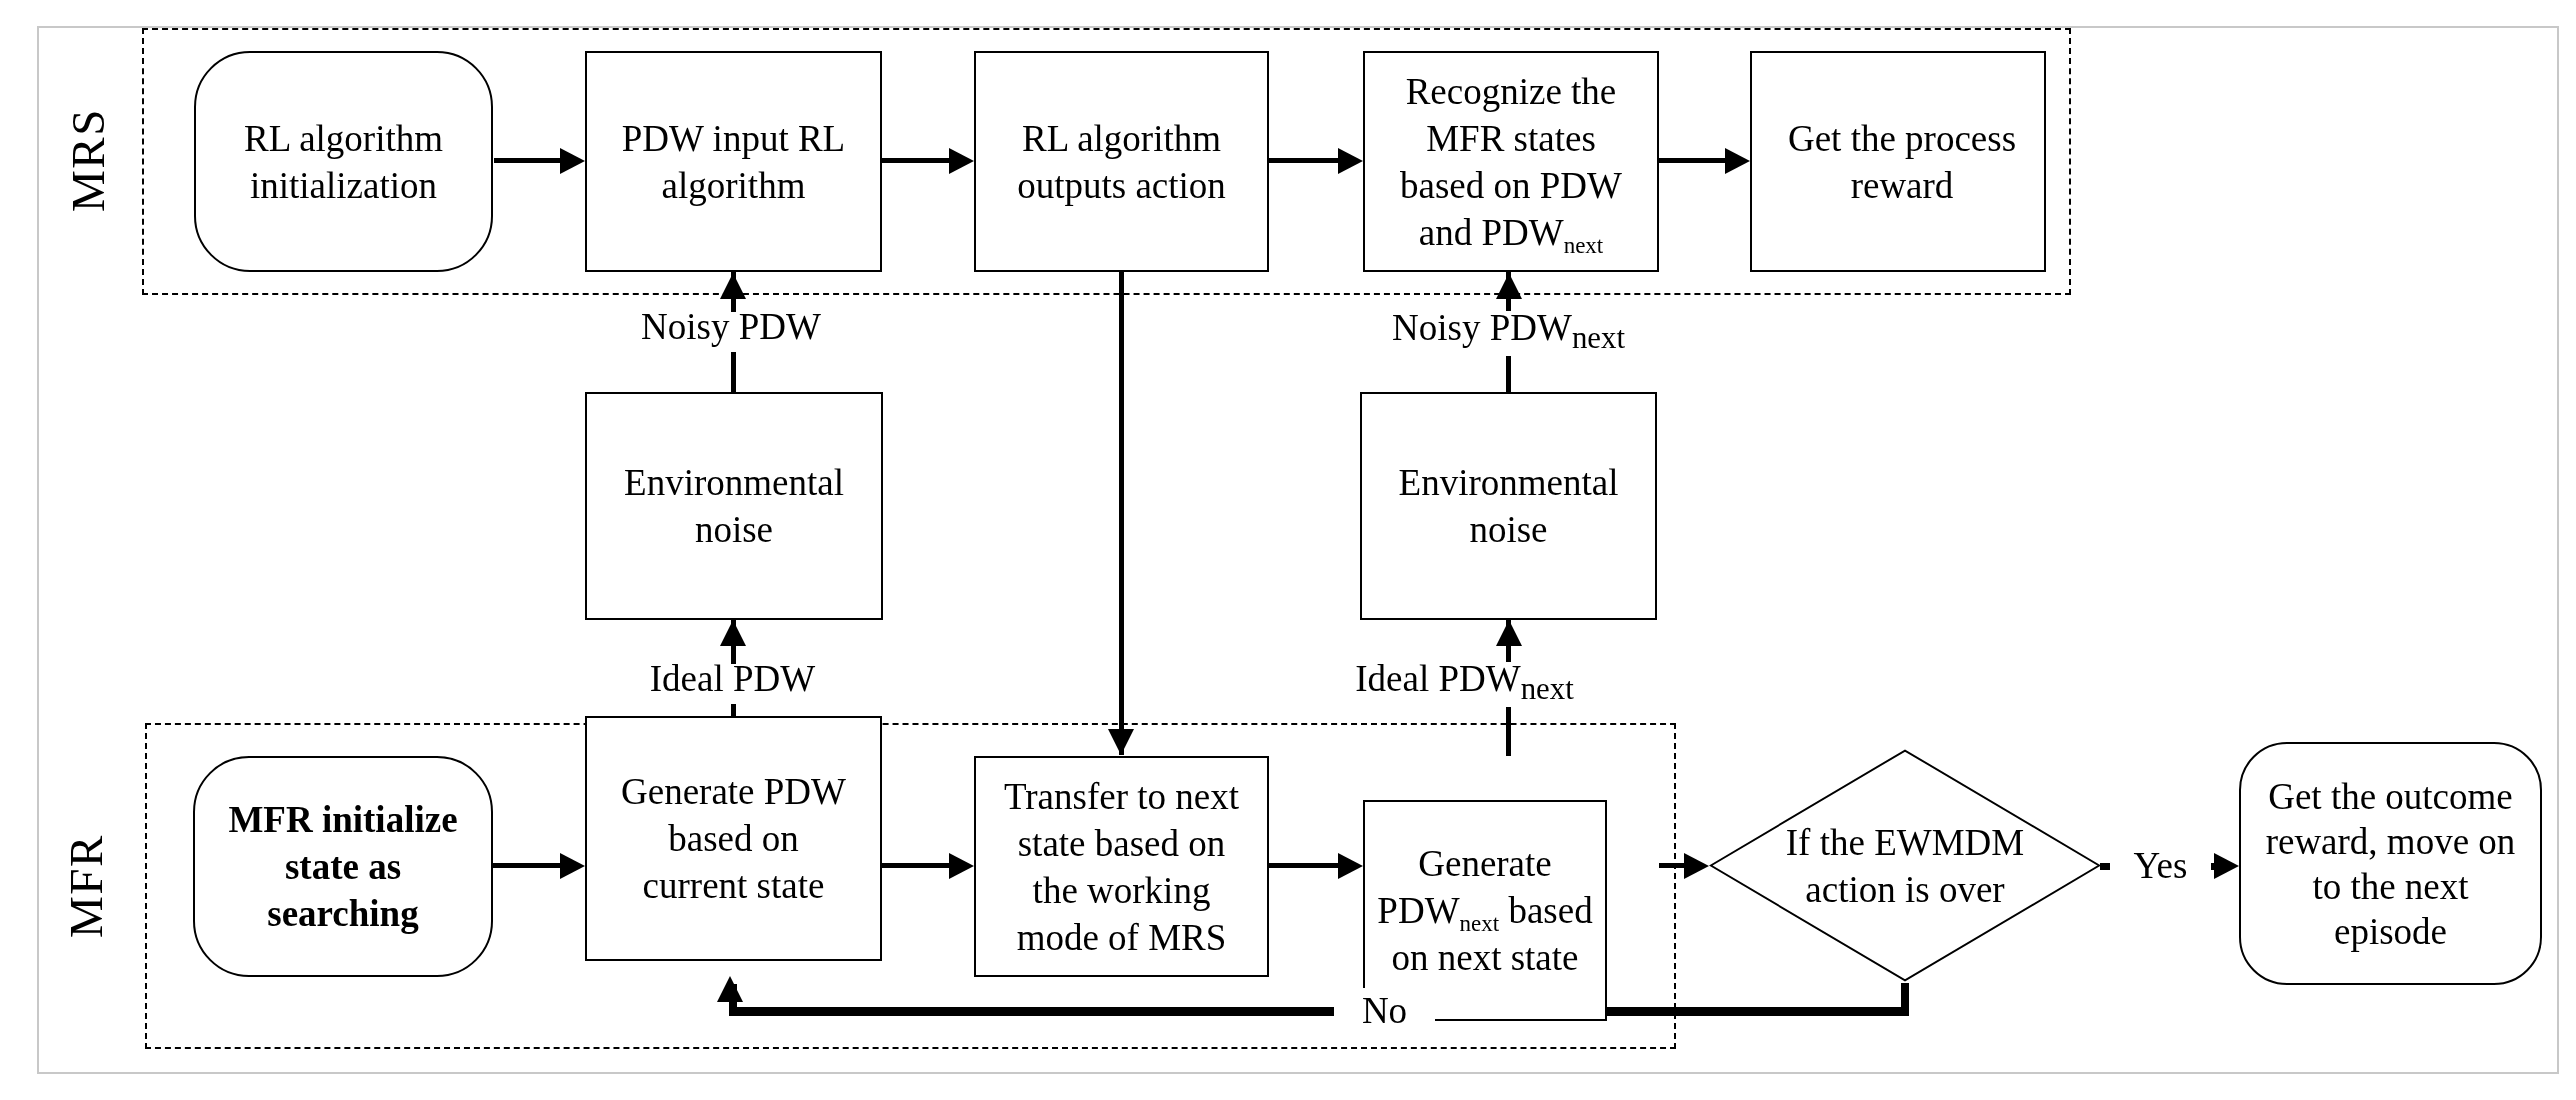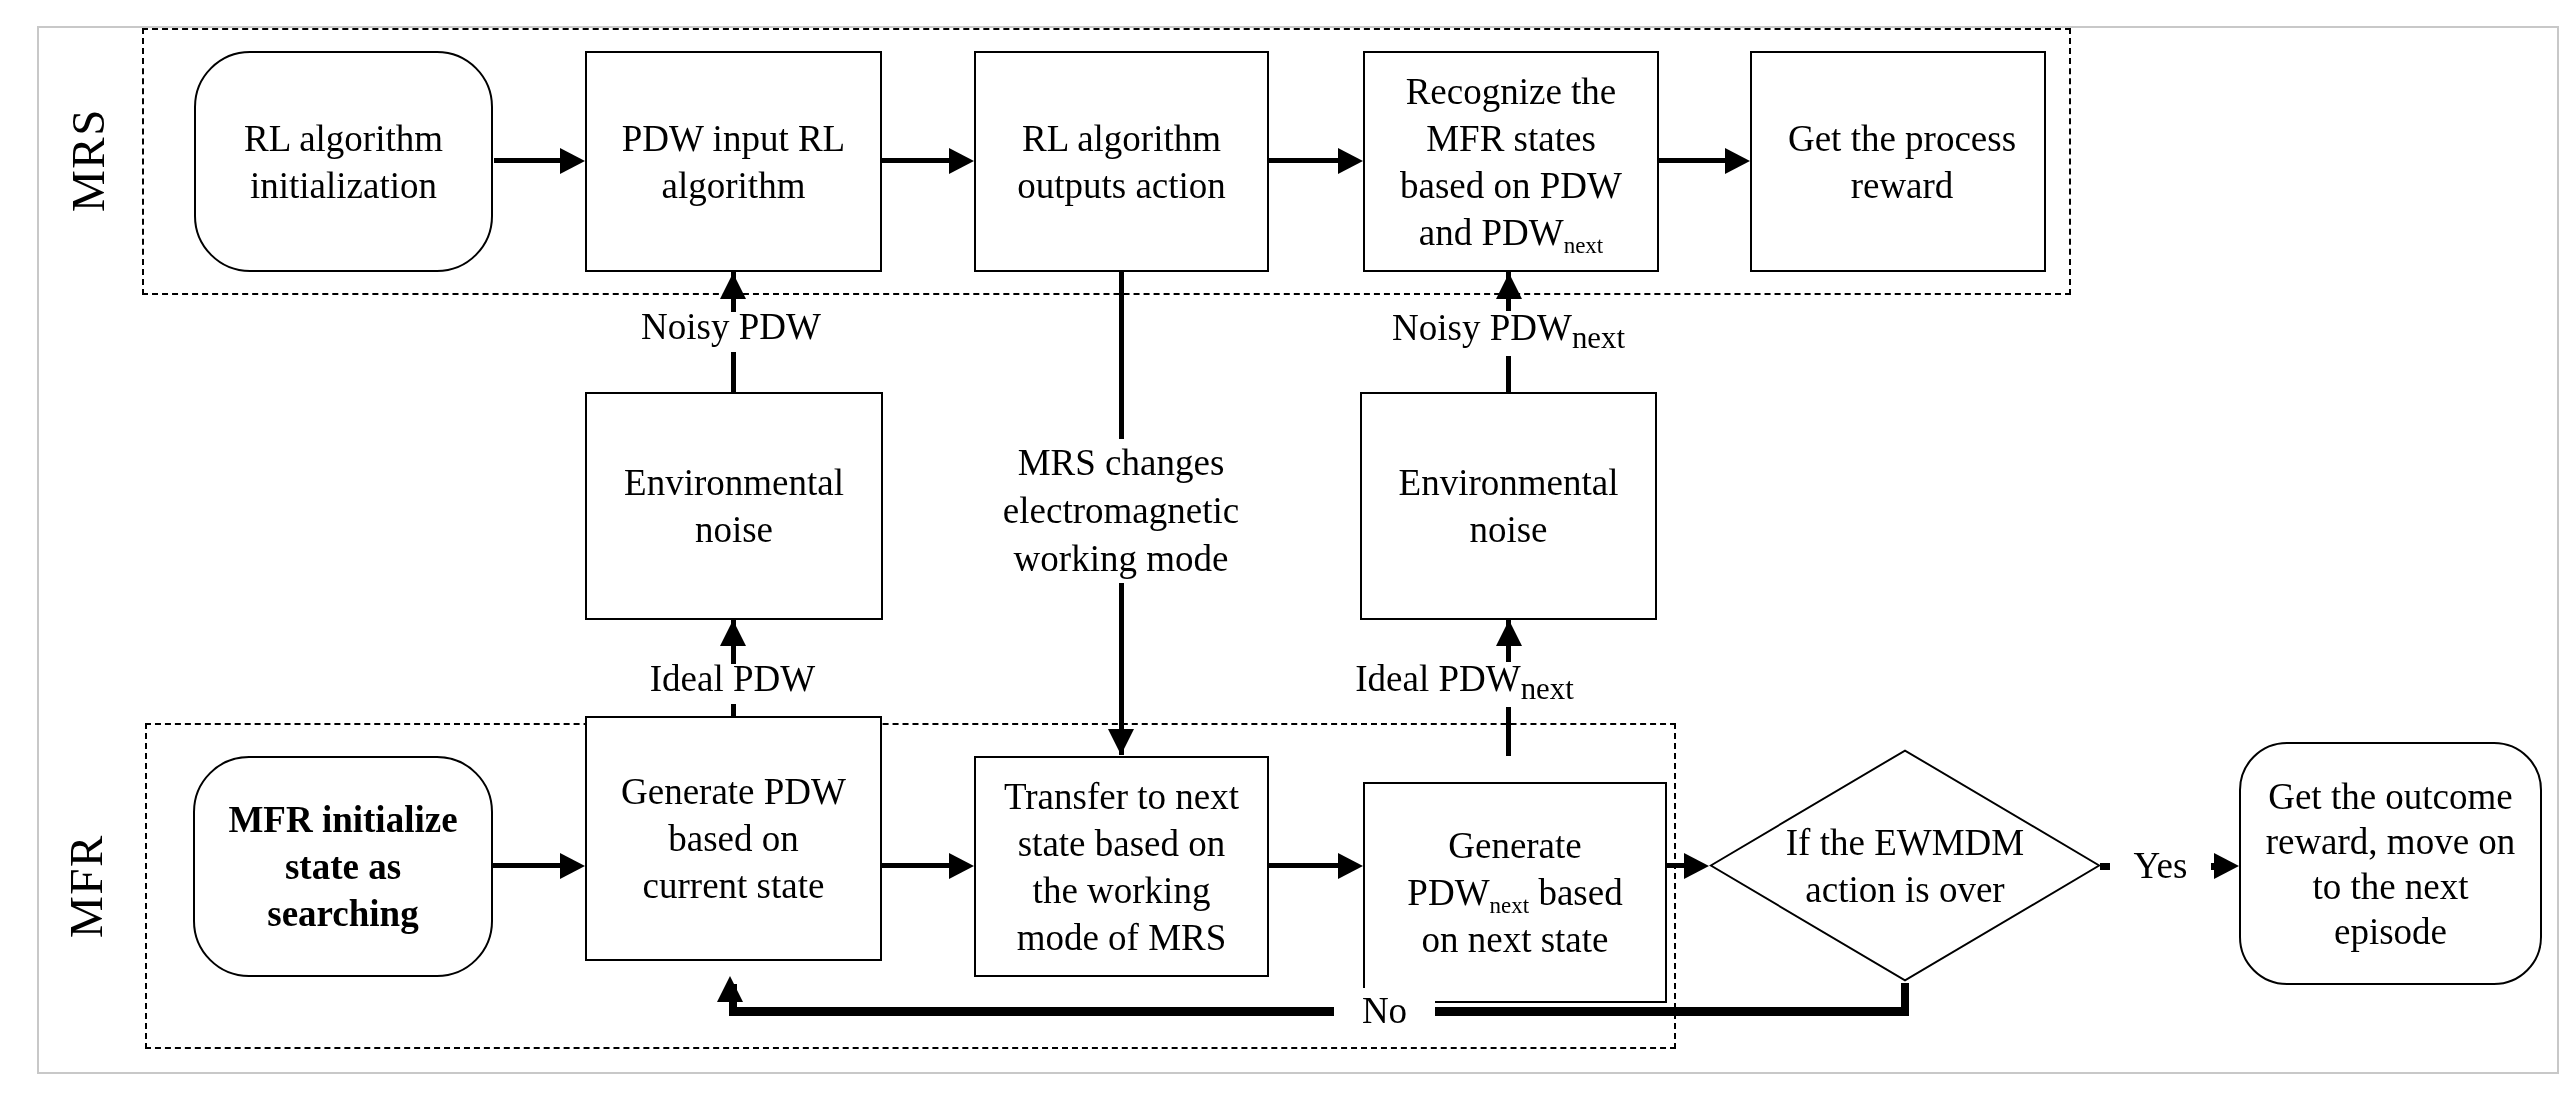--- a/index.html
+++ b/index.html
@@ -167,21 +167,21 @@
 
   <div class="box" style="left:974px;top:756px;width:295px;height:221px;">
     <div class="lbl">
       <div>Transfer to next</div>
       <div>state based on</div>
       <div>the working</div>
       <div>mode of MRS</div>
     </div>
   </div>
 
-  <div class="box" style="left:1363px;top:782px;width:304px;height:221px;">
+  <div class="box" style="left:1363px;top:800px;width:244px;height:221px;">
     <div class="lbl">
       <div>Generate</div>
       <div><span>PDW</span><sub>next</sub><span> based</span></div>
       <div>on next state</div>
     </div>
   </div>
 
   <svg class="diamond-svg" style="left:1709px;top:749px;" width="392" height="233" viewBox="0 0 504 300">
     <polygon points="2,150 252,2 502,150 252,298" fill="#ffffff" stroke="#000000" stroke-width="2.5"></polygon>
   </svg>
@@ -208,24 +208,19 @@
   </div>
 
   <div class="flow-label" style="left:1360px;top:311px;width:297px;height:45px;">
     <span><span>Noisy PDW</span><sub>next</sub></span>
   </div>
 
   <div class="flow-label" style="left:1324px;top:662px;width:281px;height:45px;">
     <span><span>Ideal PDW</span><sub>next</sub></span>
   </div>
 
-  <div class="flow-label multi" style="left:964px;top:439px;width:314px;">
-    <div>MRS changes</div>
-    <div>electromagnetic</div>
-    <div>working mode</div>
-  </div>
 
   <div class="flow-label" style="left:2110px;top:844px;width:101px;height:44px;">Yes</div>
 
   <div class="flow-label" style="left:1334px;top:988px;width:101px;height:45px;">No</div>
 
 </div>
 
 
 </body></html>

